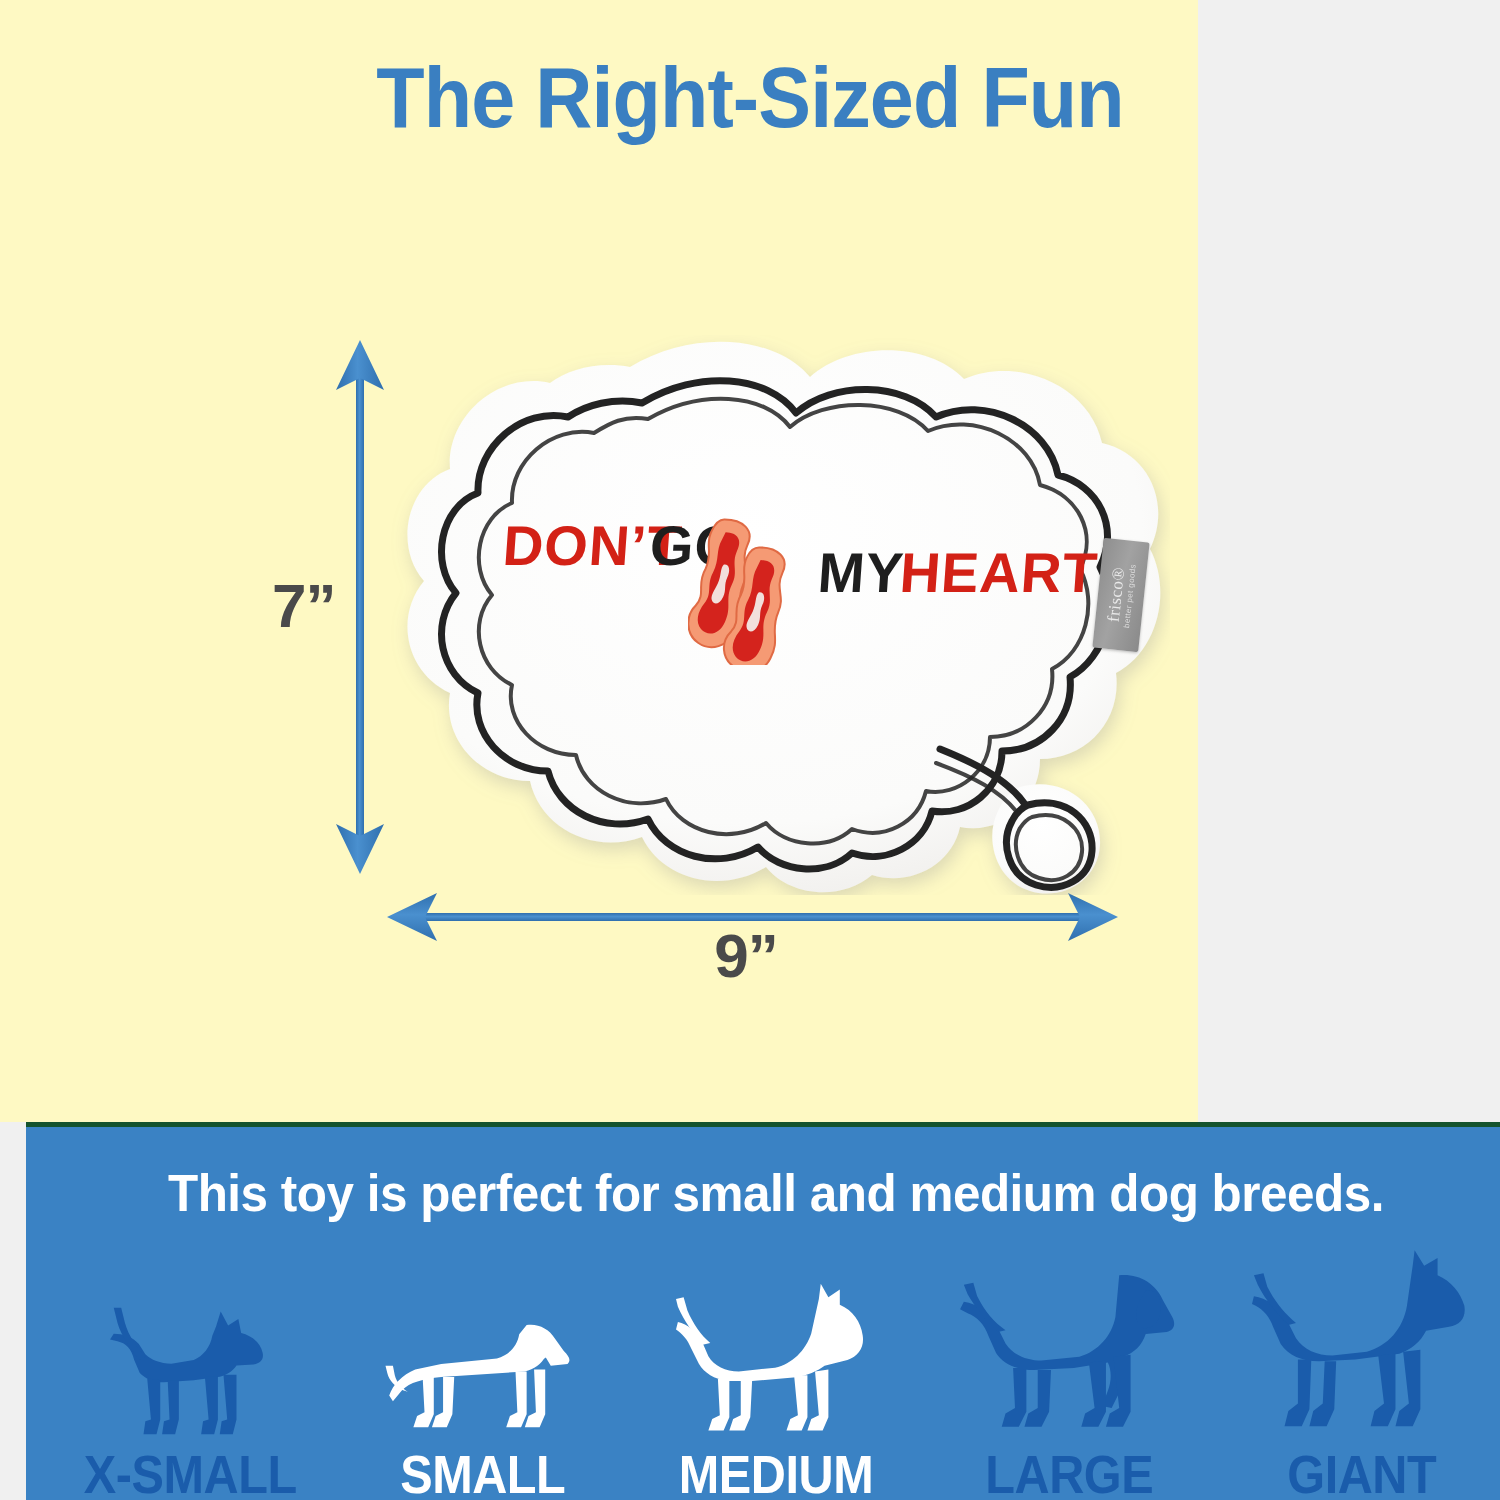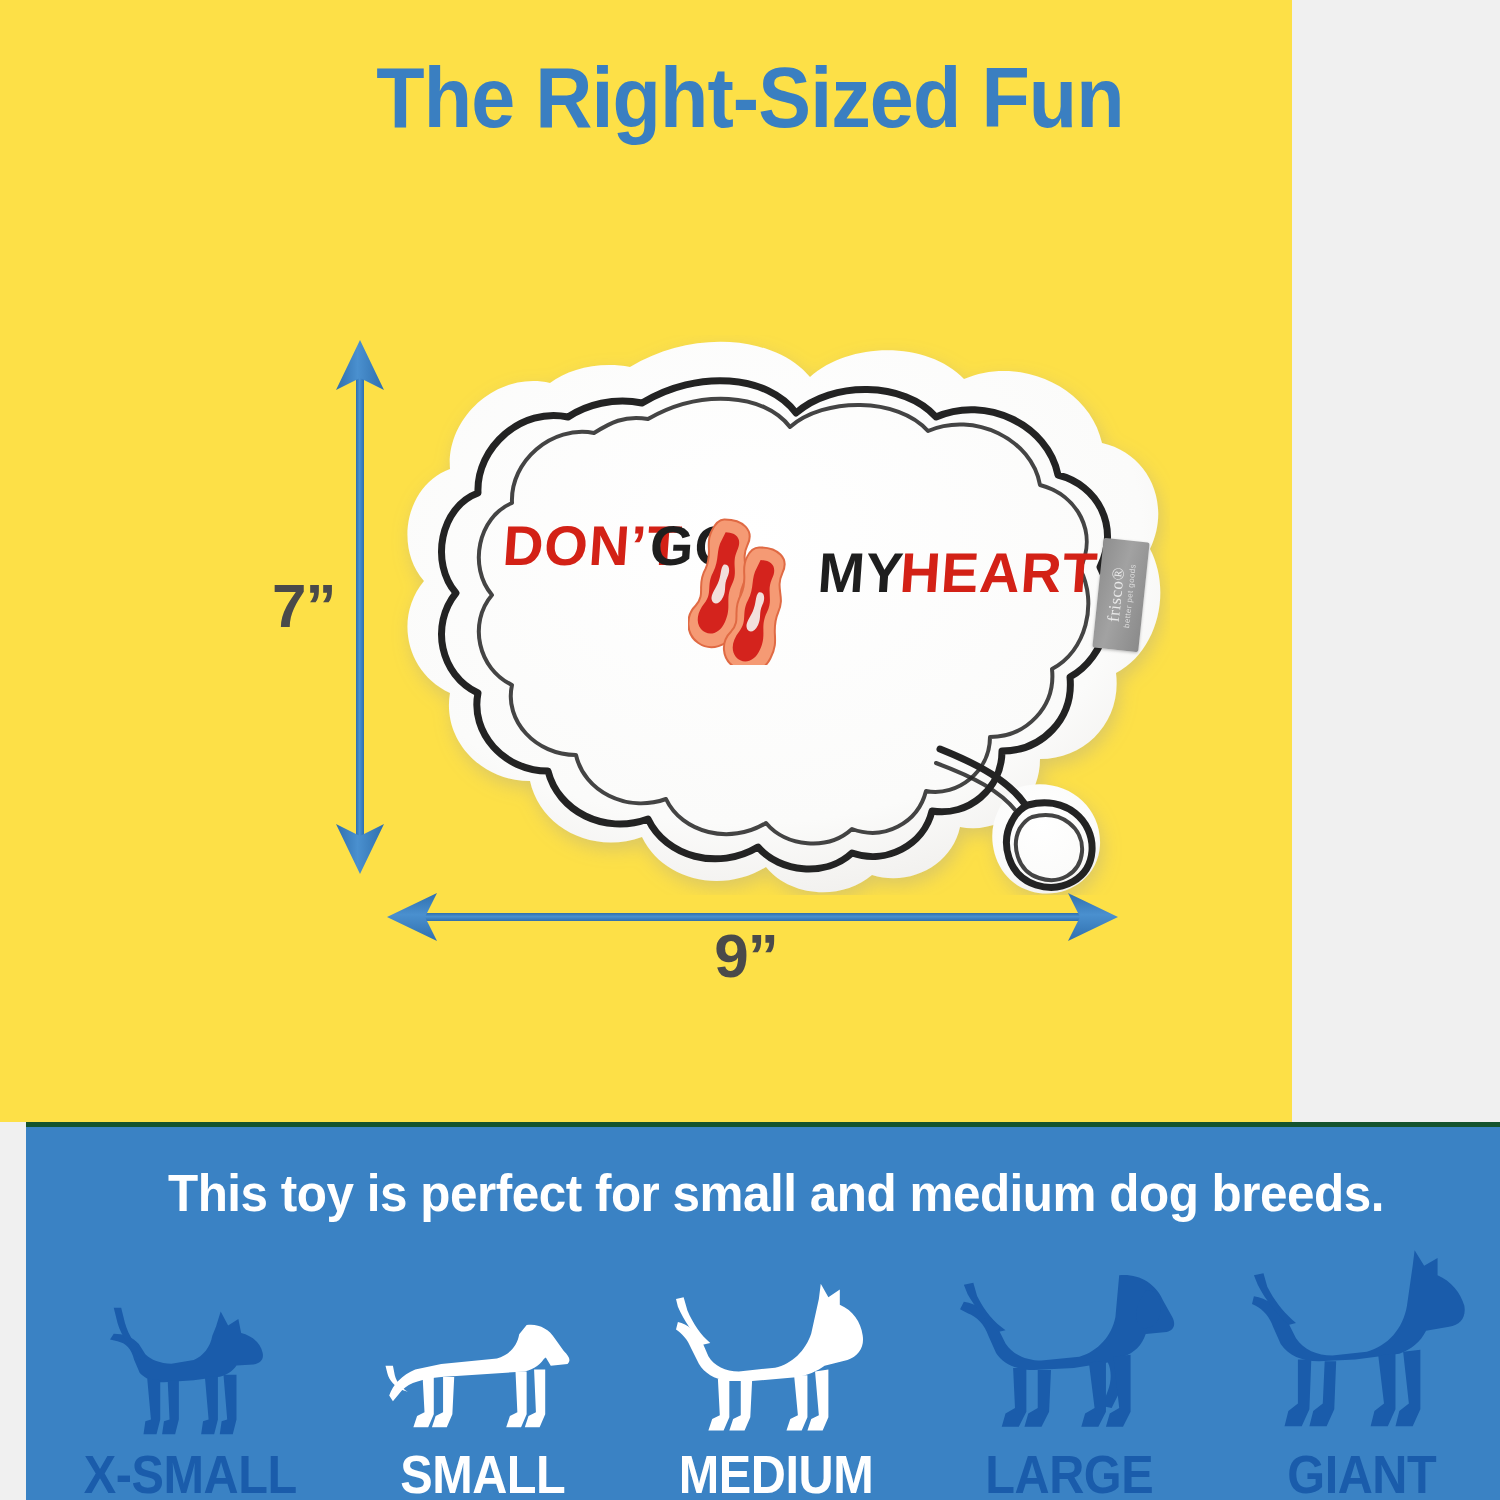--- a/index.html
+++ b/index.html
@@ -13,23 +13,23 @@
     background: #f0f0f0;
     font-family: "Liberation Sans", sans-serif;
     overflow: hidden;
     position: relative;
   }
 
   
   #top-section {
     position: absolute;
     left: 0; top: 0;
-    width: 1292px;
+    width: 1198px;
     height: 1122px;
-    background: #fde047;
+    background: #fef9c3;
   }
 
   #page-title {
     position: absolute;
     left: 0;
     top: 48px;
     width: 1500px;
     text-align: center;
     font-family: "Liberation Sans Narrow", "Liberation Sans", sans-serif;
     font-size: 86px;

